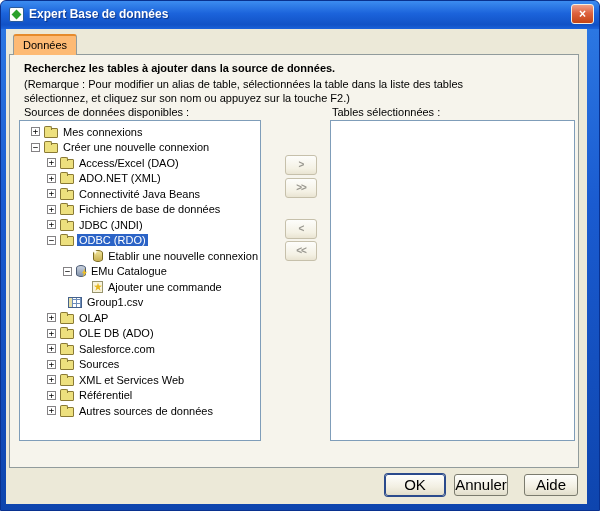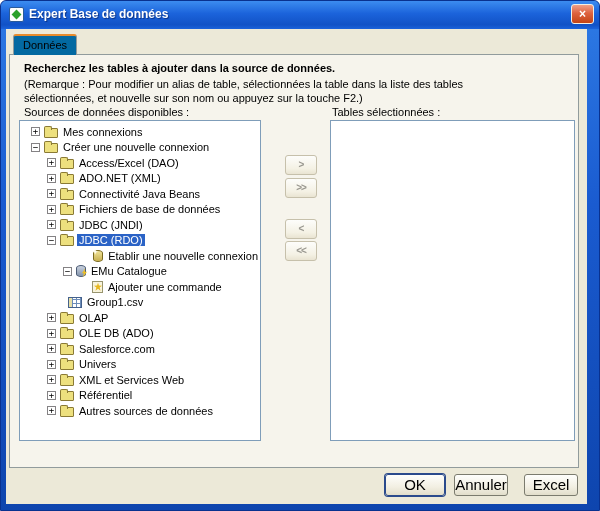--- a/index.html
+++ b/index.html
@@ -41,21 +41,21 @@
   }
 
   .dialog-body {
     position:absolute; left:5px; top:28px; width:581px; height:475px;
     background:#ECE9D8;
   }
 
   
   .tab {
     position:absolute; left:7px; top:5px; height:21px; padding:0 9px;
-    background:#0369a1;
+    background:#fdba74;
     border:1px solid #919B9C; border-bottom:none;
     border-top:2px solid #E68B2C;
     border-radius:3px 3px 0 0;
     font-size:11px; color:#000; line-height:18px; z-index:2;
   }
   .tab-page {
     position:absolute; left:3px; top:25px; width:570px; height:414px;
     background:#F6F4EC; border:1px solid #919B9C; z-index:1;
   }
 
@@ -144,21 +144,21 @@
   </div>
 
   <div class="dialog-body">
 
     <div class="tab">Données</div>
 
     <div class="tab-page">
       <div class="heading">Recherchez les tables à ajouter dans la source de données.</div>
       <div class="note">
         <span>(Remarque : Pour modifier un alias de table, sélectionnées la table dans la liste des tables</span><br>
-        <span>sélectionnées, et nouvelle sur son nom ou appuyez sur la touche F2.)</span>
+        <span>sélectionnez, et cliquez sur son nom ou appuyez sur la touche F2.)</span>
       </div>
 
       <div class="panel-label left">Sources de données disponibles :</div>
       <div class="panel-label right">Tables sélectionnées :</div>
 
       <div class="listbox tree" id="tree">
           <div class="tree-row" style="padding-left: 11px;">
             <span class="expander">+</span>
             <span class="t-icon icon-folder"></span>
             <span class="tree-label">Mes connexions</span>
@@ -189,21 +189,21 @@
             <span class="tree-label">Fichiers de base de données</span>
           </div>
           <div class="tree-row" style="padding-left: 27px;">
             <span class="expander">+</span>
             <span class="t-icon icon-folder"></span>
             <span class="tree-label">JDBC (JNDI)</span>
           </div>
           <div class="tree-row" style="padding-left: 27px;">
             <span class="expander">−</span>
             <span class="t-icon icon-folder"></span>
-            <span class="tree-label sel">JDBC (RDO)</span>
+            <span class="tree-label sel">ODBC (RDO)</span>
           </div>
           <div class="tree-row" style="padding-left: 56px; justify-content: flex-end;">
             <span class="t-icon icon-db-new"></span>
             <span class="tree-label">Etablir une nouvelle connexion</span>
           </div>
           <div class="tree-row" style="padding-left: 43px;">
             <span class="expander">−</span>
             <span class="t-icon icon-db-conn"></span>
             <span class="tree-label">EMu Catalogue</span>
           </div>
@@ -226,21 +226,21 @@
             <span class="tree-label">OLE DB (ADO)</span>
           </div>
           <div class="tree-row" style="padding-left: 27px;">
             <span class="expander">+</span>
             <span class="t-icon icon-folder"></span>
             <span class="tree-label">Salesforce.com</span>
           </div>
           <div class="tree-row" style="padding-left: 27px;">
             <span class="expander">+</span>
             <span class="t-icon icon-folder"></span>
-            <span class="tree-label">Univers</span>
+            <span class="tree-label">Sources</span>
           </div>
           <div class="tree-row" style="padding-left: 27px;">
             <span class="expander">+</span>
             <span class="t-icon icon-folder"></span>
             <span class="tree-label">XML et Services Web</span>
           </div>
           <div class="tree-row" style="padding-left: 27px;">
             <span class="expander">+</span>
             <span class="t-icon icon-folder"></span>
             <span class="tree-label">Référentiel</span>
@@ -258,17 +258,17 @@
           <button class="xfer-btn" disabled="" style="top: 164px;">&lt;</button>
           <button class="xfer-btn" disabled="" style="top: 186px;">&lt;&lt;</button>
         </div>
 
       <div class="listbox right"></div>
     </div>
 
     <div id="footer">
         <button class="footer-btn default" style="left: 379px; width: 60px;">OK</button>
         <button class="footer-btn" style="left: 448px; width: 54px;">Annuler</button>
-        <button class="footer-btn" style="left: 518px; width: 54px;">Excel</button>
+        <button class="footer-btn" style="left: 518px; width: 54px;">Aide</button>
       </div>
 
   </div>
 </div>
 
 </body></html>

